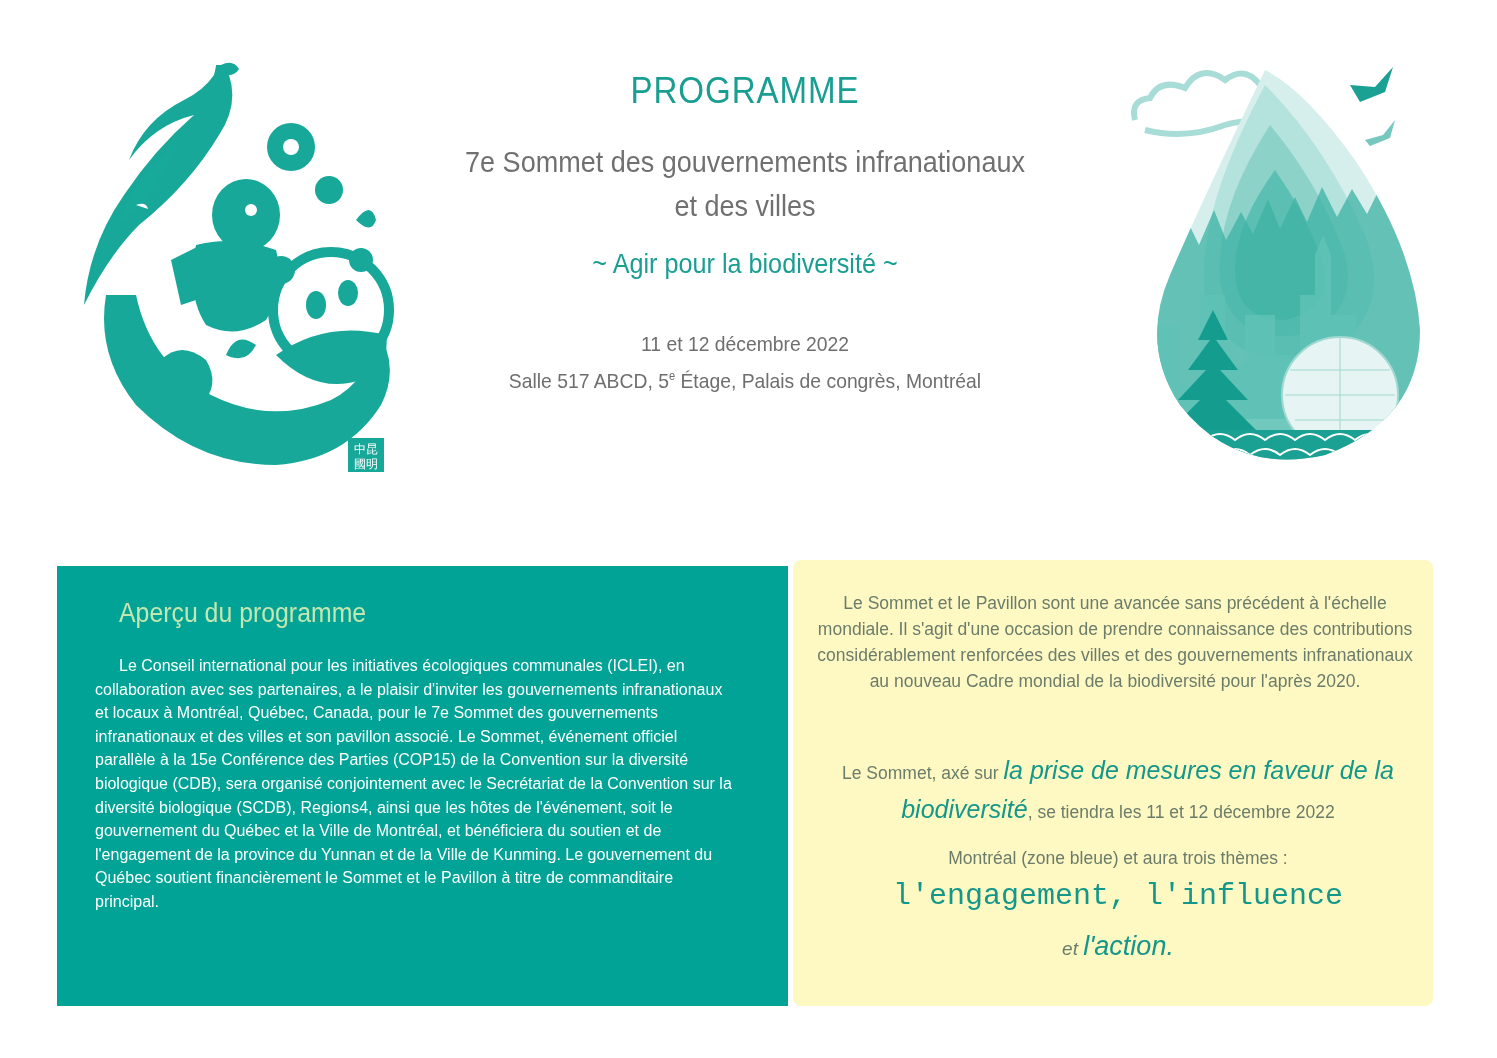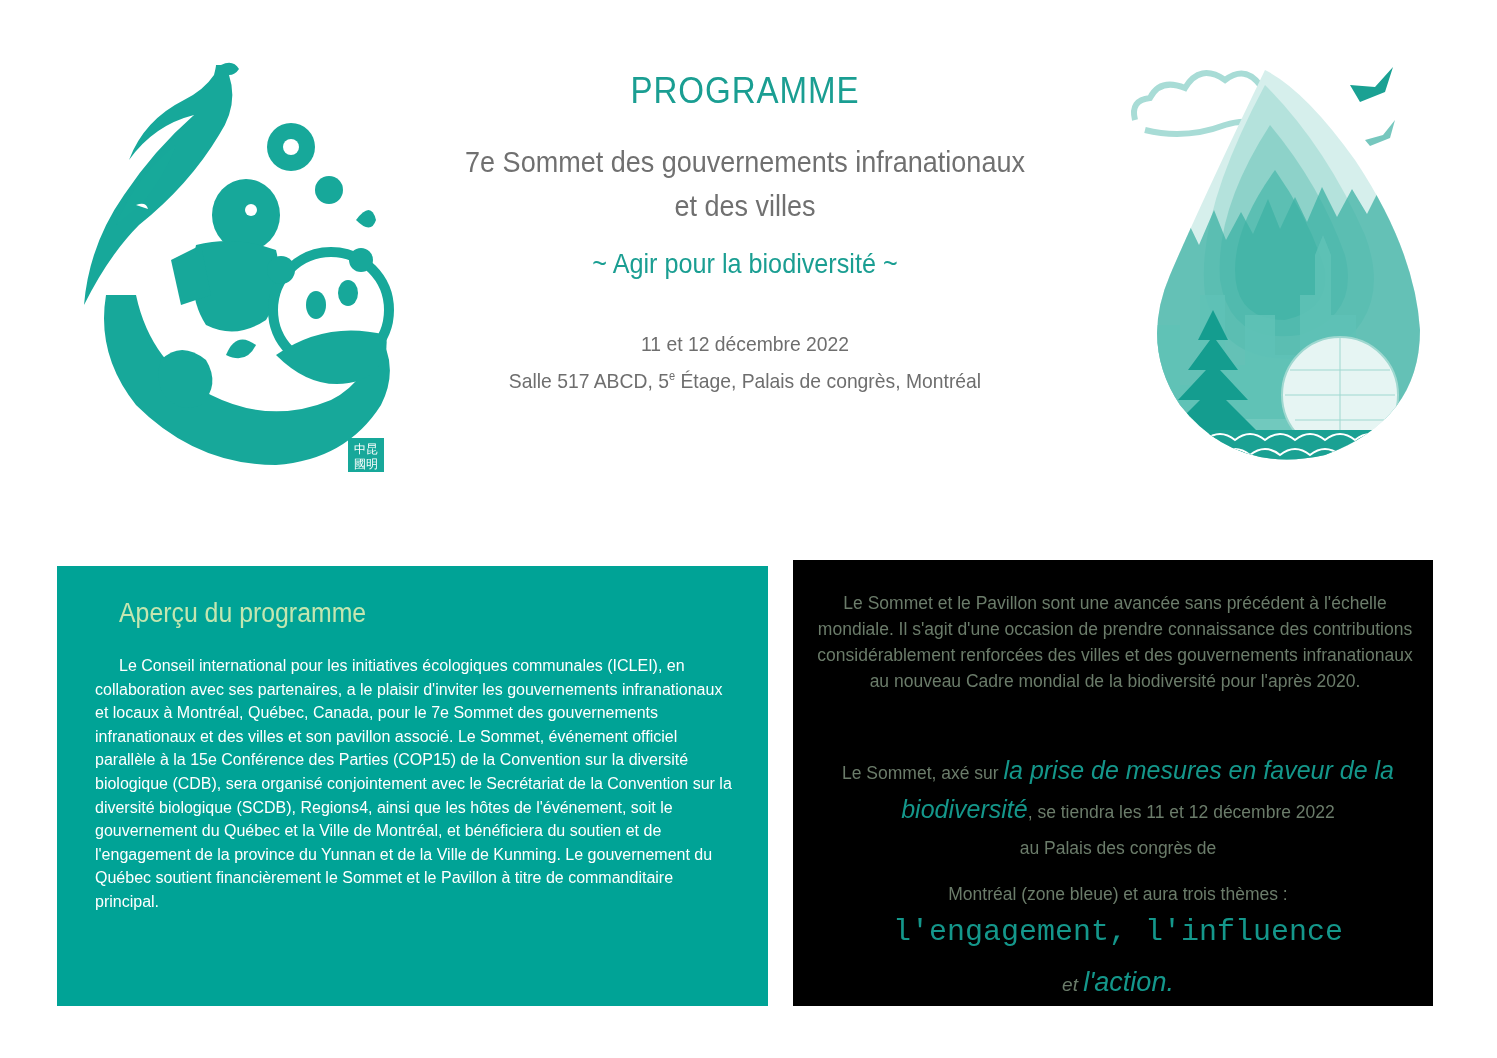--- a/index.html
+++ b/index.html
@@ -15,33 +15,33 @@
   #tagline { left:420px; width:650px; top:248px; font-size:28px; color:#1a9e92; text-align:center; transform:scaleX(0.9); }
   #dates { left:400px; width:690px; top:328px; font-size:21px; line-height:32px; color:#6e6e6e; text-align:center; transform:scaleX(0.92); }
   #dates sup { font-size:12px; }
 
   
   #illus-left { left:76px; top:55px; width:320px; height:420px; }
   #illus-right { left:1115px; top:45px; width:320px; height:430px; }
 
   
   #panel-left {
-    left:57px; top:566px; width:711px; height:440px; background:#00a396;
+    left:57px; top:566px; width:711px; height:440px; background:#00a396;padding-left:20px;
   }
   #panel-left-heading {
     left:62px; top:32px; font-size:27px; color:#c4e6b0; transform:scaleX(0.92); transform-origin:left;
   }
   #panel-left-body {
     left:38px; top:80px; width:640px; font-size:16px; line-height:23.6px; color:#ffffff;
     text-indent:24px;
     margin-top:8px;
   }
 
   #panel-right {
-    left:793px; top:560px; width:640px; height:446px; background:#000000;
+    left:793px; top:560px; width:640px; height:446px; background:#fef9c3;border-radius:8px;
   }
   #panel-right-p1 {
     left:22px; top:30px; width:600px; font-size:17.5px; line-height:26px; color:#6b7c6a; text-align:center;
   }
   #panel-right-p2 {
     left:20px; top:192px; width:610px; color:#6b7c6a; text-align:center; font-size:17.5px; line-height:36px;
   }
   .emph-italic { color:#14978b; font-style:italic; font-size:25px; }
   .theme-line { color:#14978b; font-size:30px;font-family:Liberation Mono, monospace; }
   .theme-et { color:#6b7c6a; font-size:19px; }
@@ -151,18 +151,17 @@
   <div id="panel-left-heading" class="abs">Aperçu du programme</div>
   <div id="panel-left-body" class="abs">Le Conseil international pour les initiatives écologiques communales (ICLEI), en collaboration avec ses partenaires, a le plaisir d'inviter les gouvernements infranationaux et locaux à Montréal, Québec, Canada, pour le 7e Sommet des gouvernements infranationaux et des villes et son pavillon associé. Le Sommet, événement officiel parallèle à la 15e Conférence des Parties (COP15) de la Convention sur la diversité biologique (CDB), sera organisé conjointement avec le Secrétariat de la Convention sur la diversité biologique (SCDB), Regions4, ainsi que les hôtes de l'événement, soit le gouvernement du Québec et la Ville de Montréal, et bénéficiera du soutien et de l'engagement de la province du Yunnan et de la Ville de Kunming. Le gouvernement du Québec soutient financièrement le Sommet et le Pavillon à titre de commanditaire principal.</div>
 </div>
 
 <div id="panel-right" class="abs">
   <div id="panel-right-p1" class="abs">Le Sommet et le Pavillon sont une avancée sans précédent à l'échelle mondiale. Il s'agit d'une occasion de prendre connaissance des contributions considérablement renforcées des villes et des gouvernements infranationaux au nouveau Cadre mondial de la biodiversité pour l'après 2020.</div>
   <div id="panel-right-p2" class="abs">
     <div>
       <span>Le Sommet, axé sur </span><span class="emph-italic">la prise de mesures en faveur de la biodiversité</span><span>, se tiendra les 11 et 12 décembre 2022</span>
     </div>
-    <div>au Palais des congrès de</div>
     <div style="margin-top:10px;">Montréal (zone bleue) et aura trois thèmes :</div>
     <div class="theme-line" style="margin-top:2px;">l'engagement, l'influence</div>
     <div style="margin-top:14px;font-style:italic;"><span class="theme-et">et </span><span class="theme-action">l'action.</span></div>
   </div>
 </div>
 
 </body></html>

